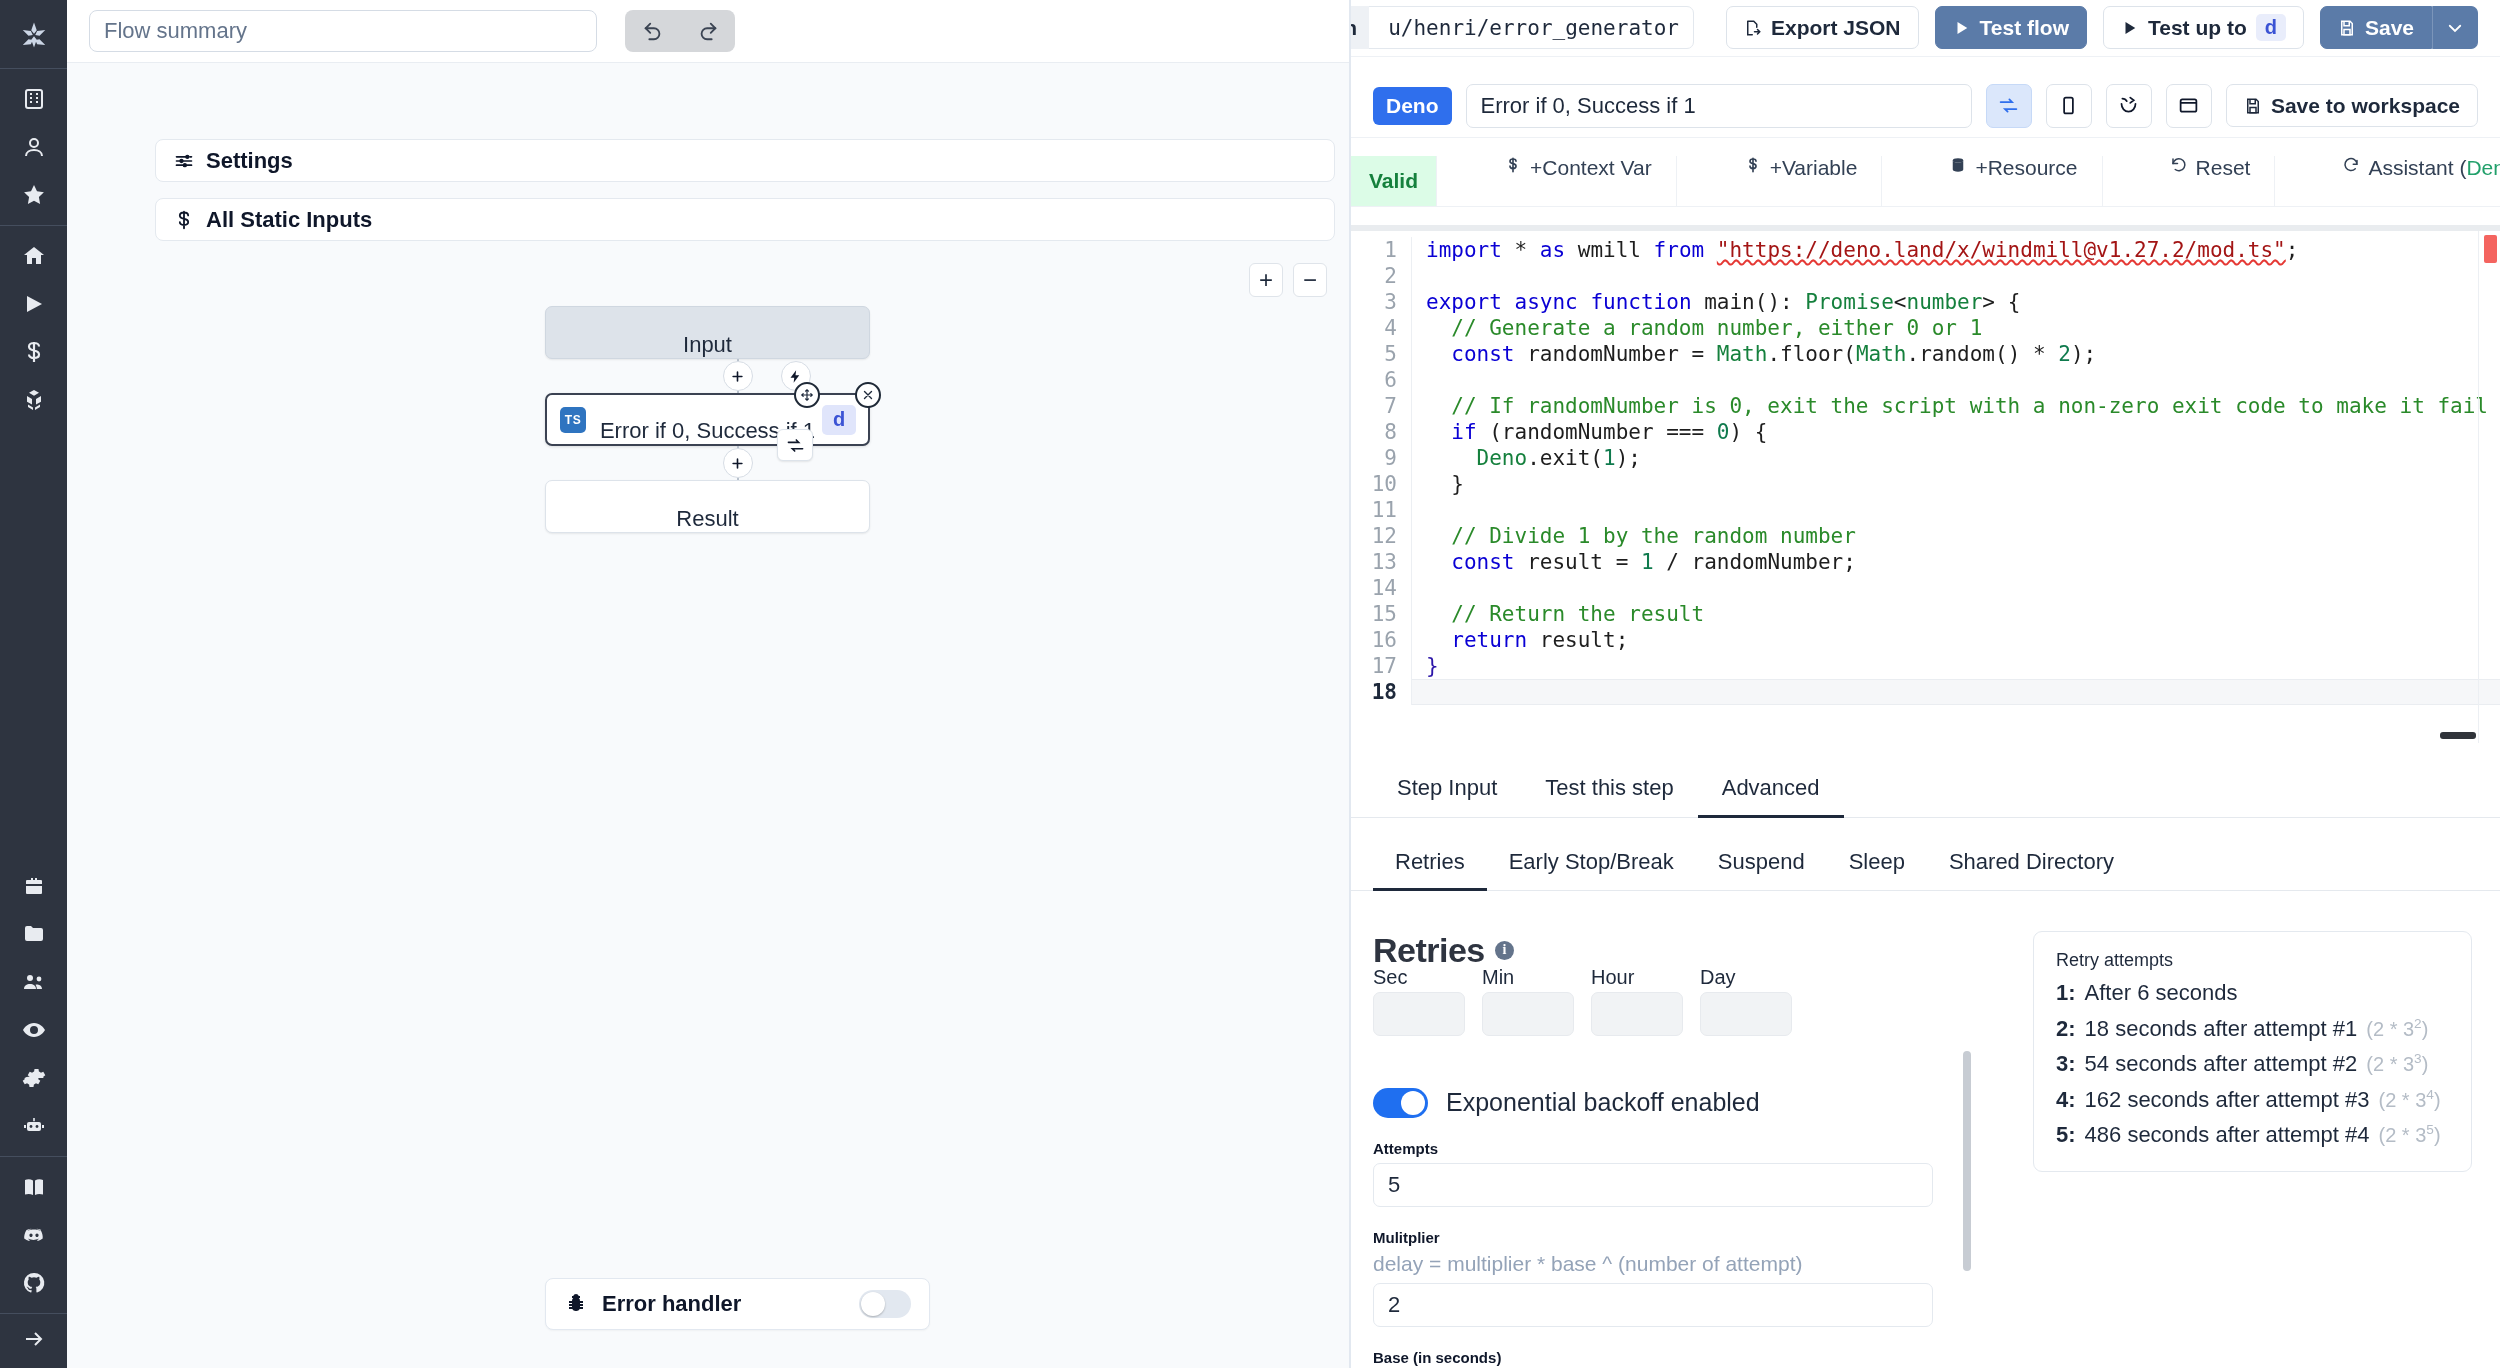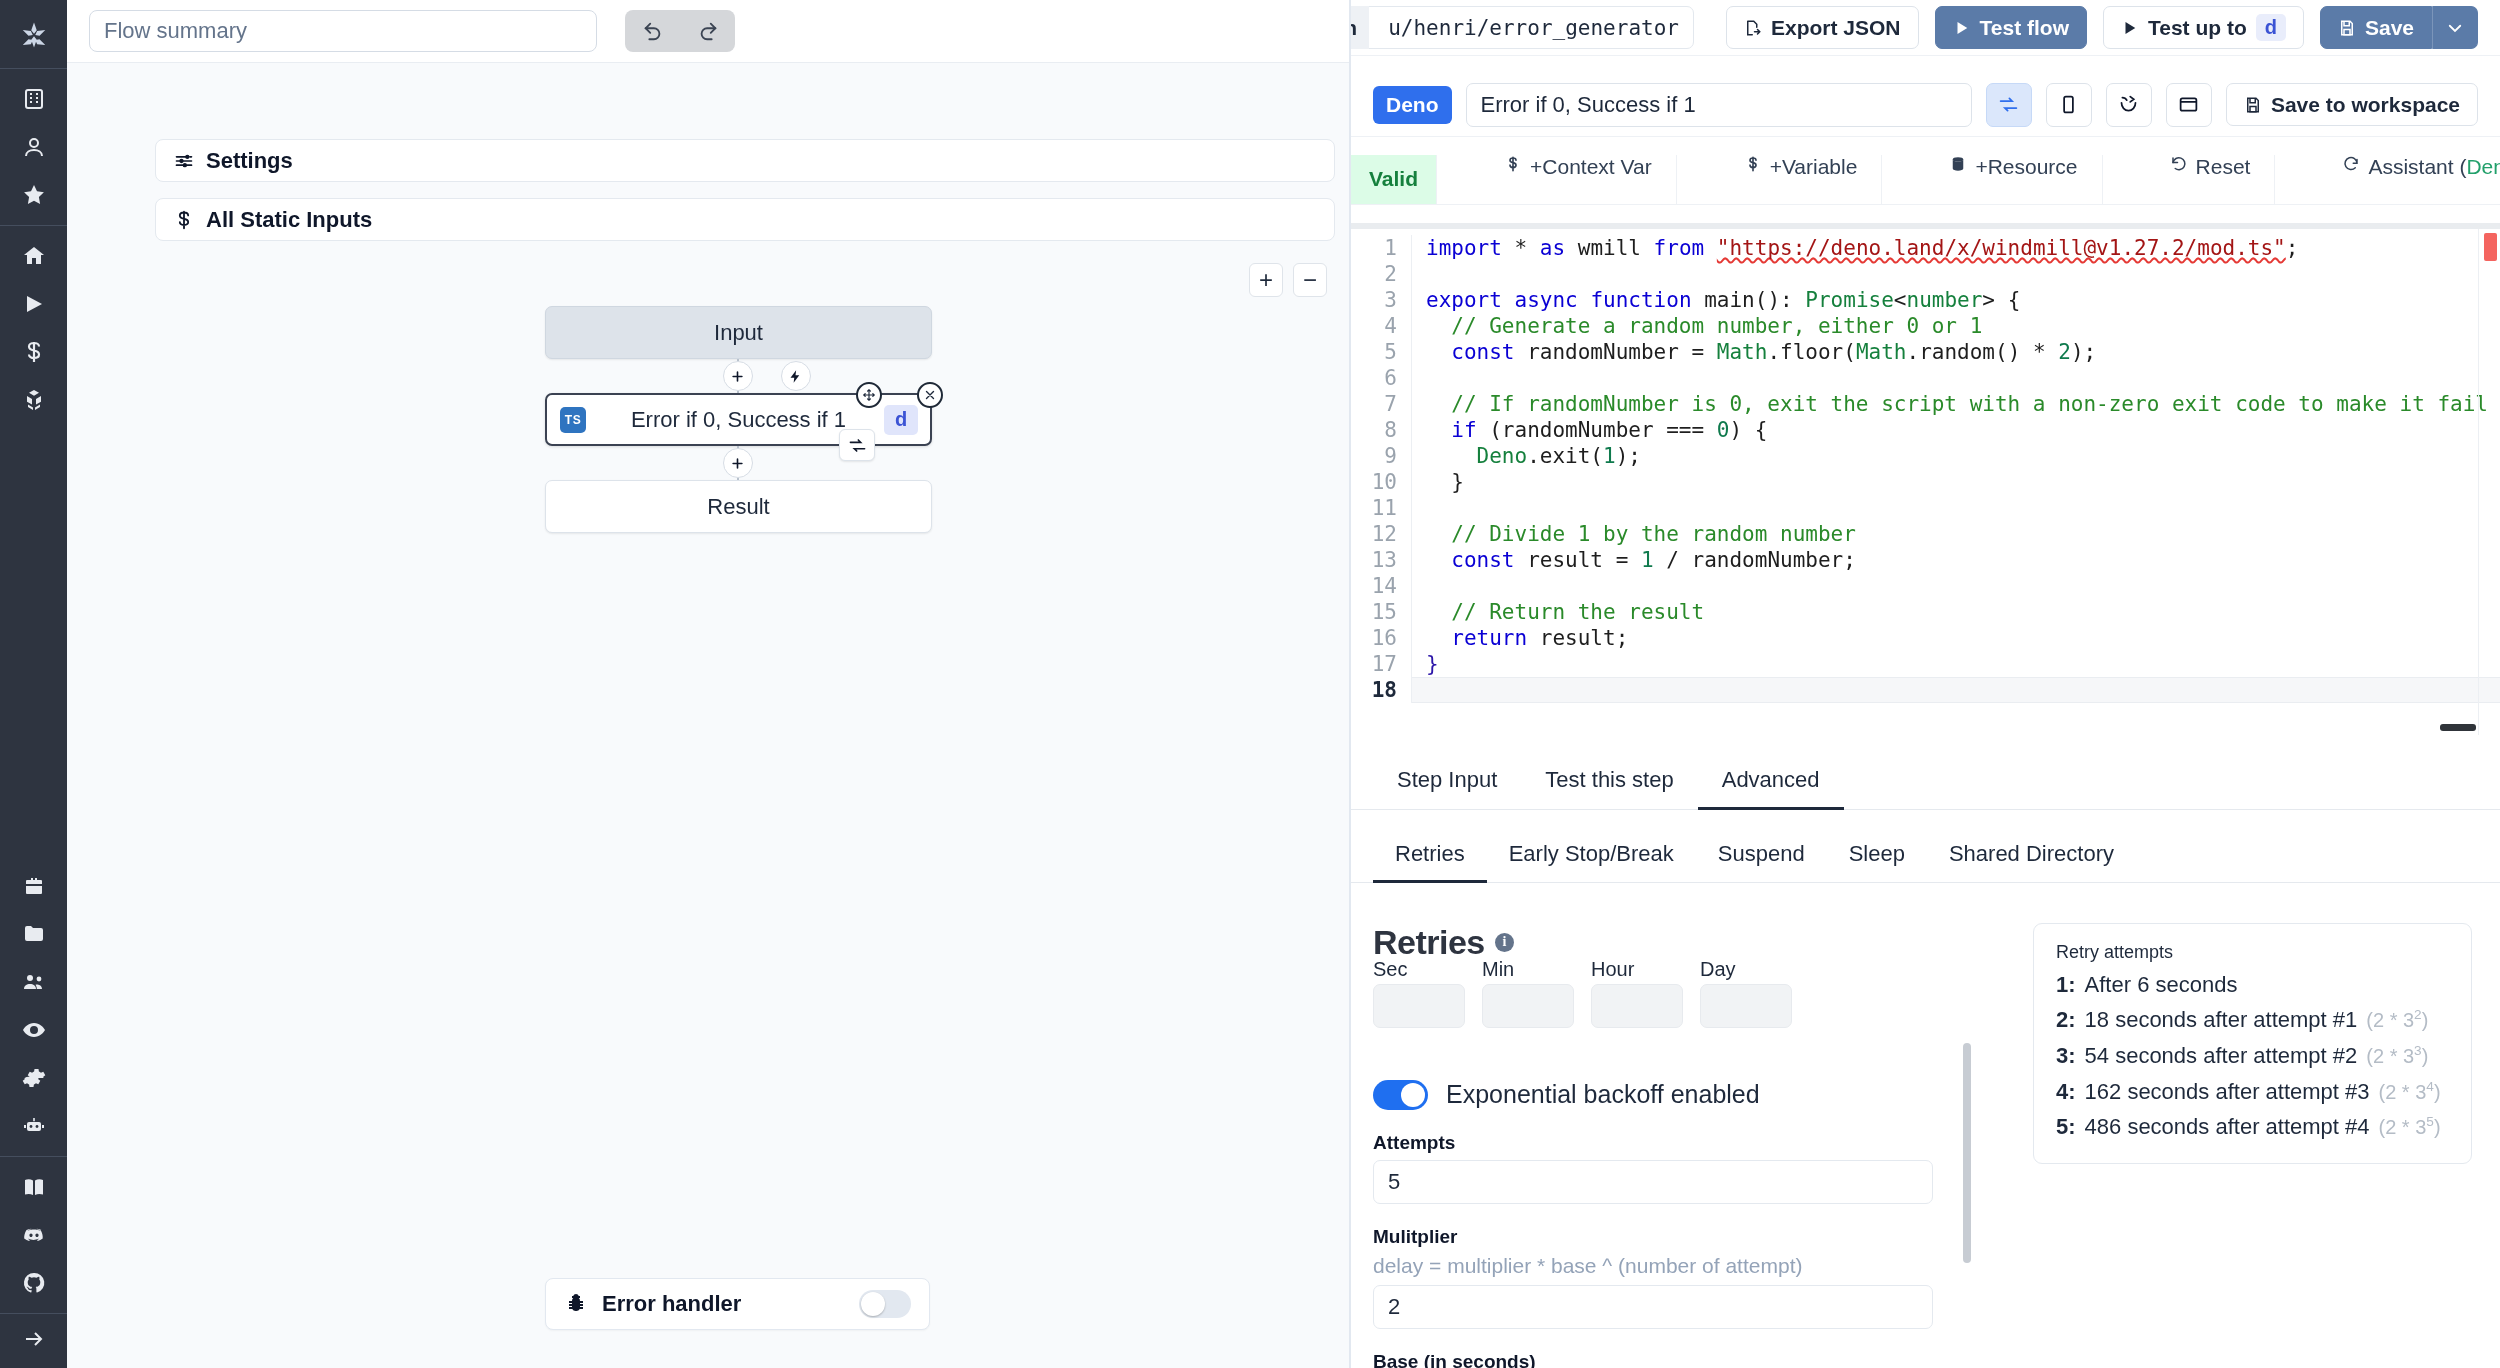--- a/index.html
+++ b/index.html
@@ -63,22 +63,22 @@
 
   .zoom-controls { position: absolute; right: 22px; top: 200px; display: flex; gap: 10px; }
   .zoom-btn {
     width: 34px; height: 34px; background: #fff; border: 1px solid #dfe4ea; border-radius: 6px;
     display: flex; align-items: center; justify-content: center; cursor: pointer;
     font-size: 24px; color: #1e293b; line-height: 1;
   }
 
   .graph { position: absolute; left: 478px; top: 243px; width: 385px; }
   .node {
-    width: 387px; height: 53px; border-radius: 7px;
-    display: flex; align-items: center; justify-content: center;
+    width: 325px; height: 53px; border-radius: 7px;
+    display: flex; align-items: flex-end; justify-content: center;
     font-size: 22px; color: #1e293b; position: relative; cursor: pointer;
   }
   .node-input { background: #dde3ea; border: 1px solid #cfd7e0; box-shadow: 0 1px 2px rgba(0,0,0,.08); }
   .node-result { background: #fff; border: 1px solid #dde3ea; box-shadow: 0 1px 2px rgba(0,0,0,.08); }
   .node-step {
     background: #fff; border: 2.5px solid #3b4252; box-shadow: 0 1px 3px rgba(0,0,0,.12);
     justify-content: center;
   }
   .ts-badge {
     position: absolute; left: 13px; top: 50%; transform: translateY(-50%);
@@ -241,21 +241,21 @@
   .dur-field { width: 92px; }
   .dur-label { font-size: 20px; color: #1e293b; margin-bottom: 3px; }
   .dur-input { width: 92px; height: 44px; background: #f1f3f5; border: 1px solid #e7eaee;
                border-radius: 7px; outline: none; }
   .backoff-row { display: flex; align-items: center; gap: 18px; margin-top: 52px; }
   .toggle-on { width: 55px; height: 30px; background: #1f6ff0; border-radius: 15px;
                position: relative; cursor: pointer; flex: 0 0 55px; }
   .toggle-on::after { content: ""; position: absolute; right: 3px; top: 3px; width: 24px; height: 24px;
                       background: #fff; border-radius: 50%; }
   .backoff-label { font-size: 25px; color: #1e293b; }
-  .field-label { font-weight: bold; font-size: 19px; color: #0f172a; margin-top: 22px; margin-bottom: 6px; }
+  .field-label { font-weight: bold; font-size: 15px; color: #0f172a; margin-top: 22px; margin-bottom: 6px; }
   .field-hint { font-size: 21px; color: #94a3b8; margin-bottom: 7px; }
   .txt-input { width: 560px; height: 44px; border: 1px solid #e4e9ef; border-radius: 7px;
                padding: 0 14px; font-size: 22px; color: #1e293b; outline: none;
                font-family: "Liberation Sans", sans-serif; background: #fff; }
   .v-scroll { position: absolute; right: 0; top: 120px; width: 8px; height: 220px;
               background: #c7ccd3; border-radius: 4px; }
 
   .adv-right { flex: 1 1 auto; padding: 0 28px 0 62px; }
   .retry-card { border: 1px solid #e4e9ef; border-radius: 9px; padding: 18px 22px; max-width: 600px; }
   .retry-card-title { font-size: 18px; color: #1e293b; margin-bottom: 4px; }

